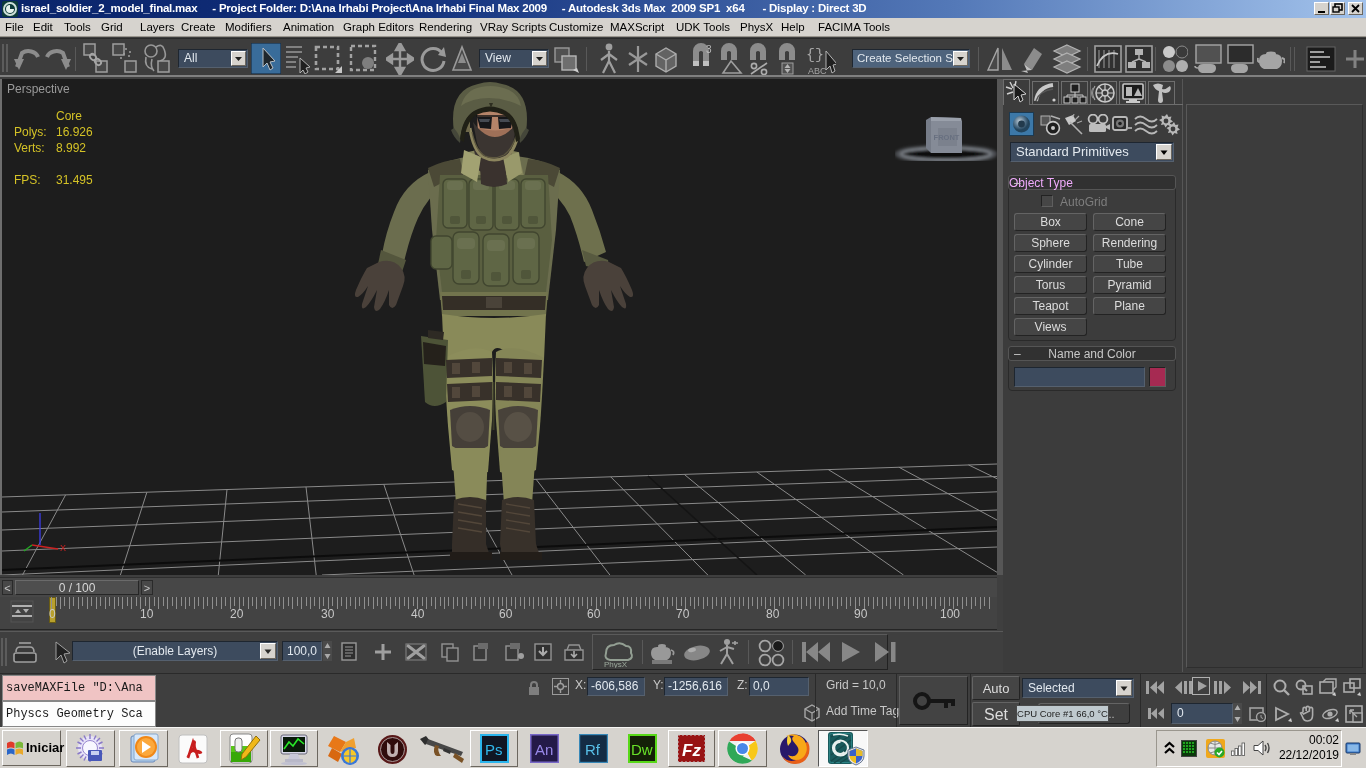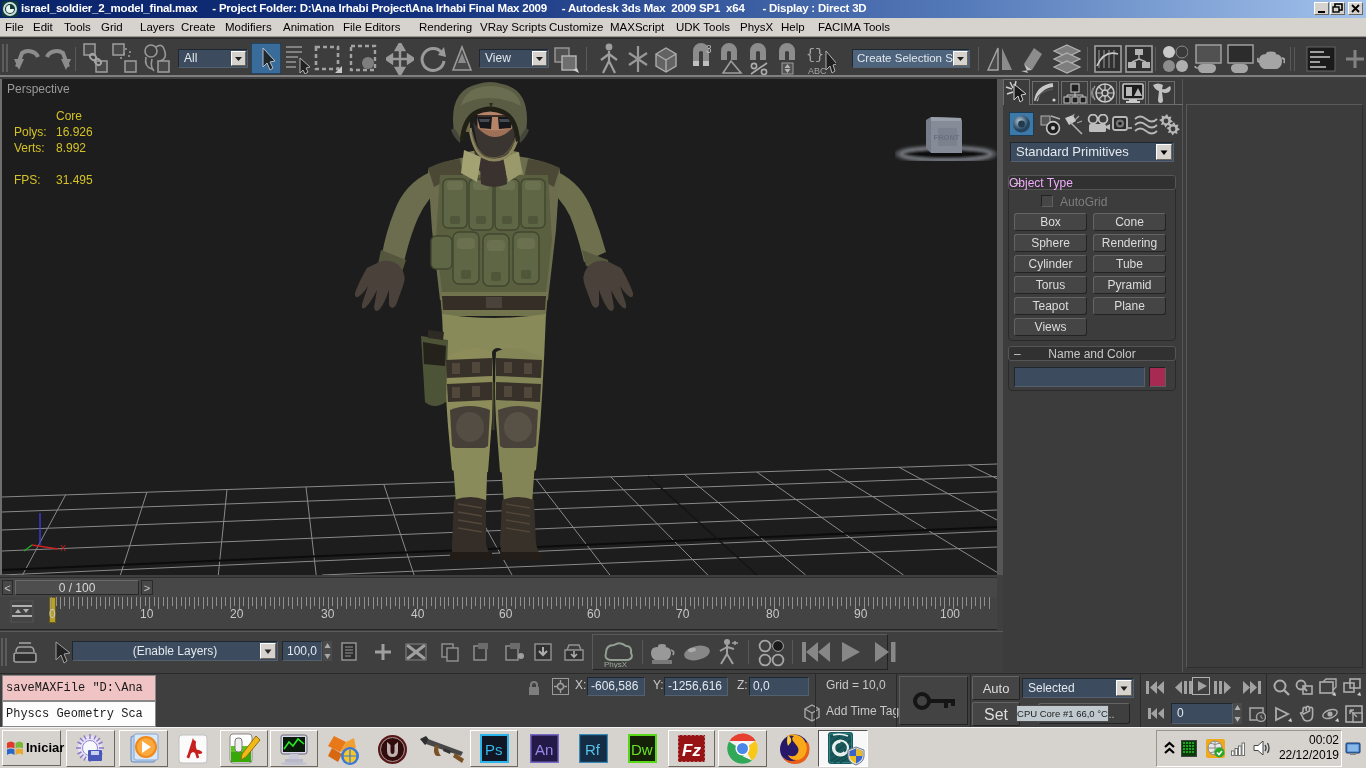--- a/index.html
+++ b/index.html
@@ -56,21 +56,21 @@
 
 <div class="ab menu">
       <span class="ab" style="left:5px;padding:0">File</span>
       <span class="ab" style="left:33px;padding:0">Edit</span>
       <span class="ab" style="left:64px;padding:0">Tools</span>
       <span class="ab" style="left:101px;padding:0">Grid</span>
       <span class="ab" style="left:140px;padding:0">Layers</span>
       <span class="ab" style="left:181px;padding:0">Create</span>
       <span class="ab" style="left:225px;padding:0">Modifiers</span>
       <span class="ab" style="left:283px;padding:0">Animation</span>
-      <span class="ab" style="left:343px;padding:0">File Editors</span>
+      <span class="ab" style="left:343px;padding:0">Graph Editors</span>
       <span class="ab" style="left:419px;padding:0">Rendering</span>
       <span class="ab" style="left:480px;padding:0">VRay Scripts</span>
       <span class="ab" style="left:549px;padding:0">Customize</span>
       <span class="ab" style="left:610px;padding:0">MAXScript</span>
       <span class="ab" style="left:676px;padding:0">UDK Tools</span>
       <span class="ab" style="left:740px;padding:0">PhysX</span>
       <span class="ab" style="left:781px;padding:0">Help</span>
       <span class="ab" style="left:818px;padding:0">FACIMA Tools</span>
     </div>
 

